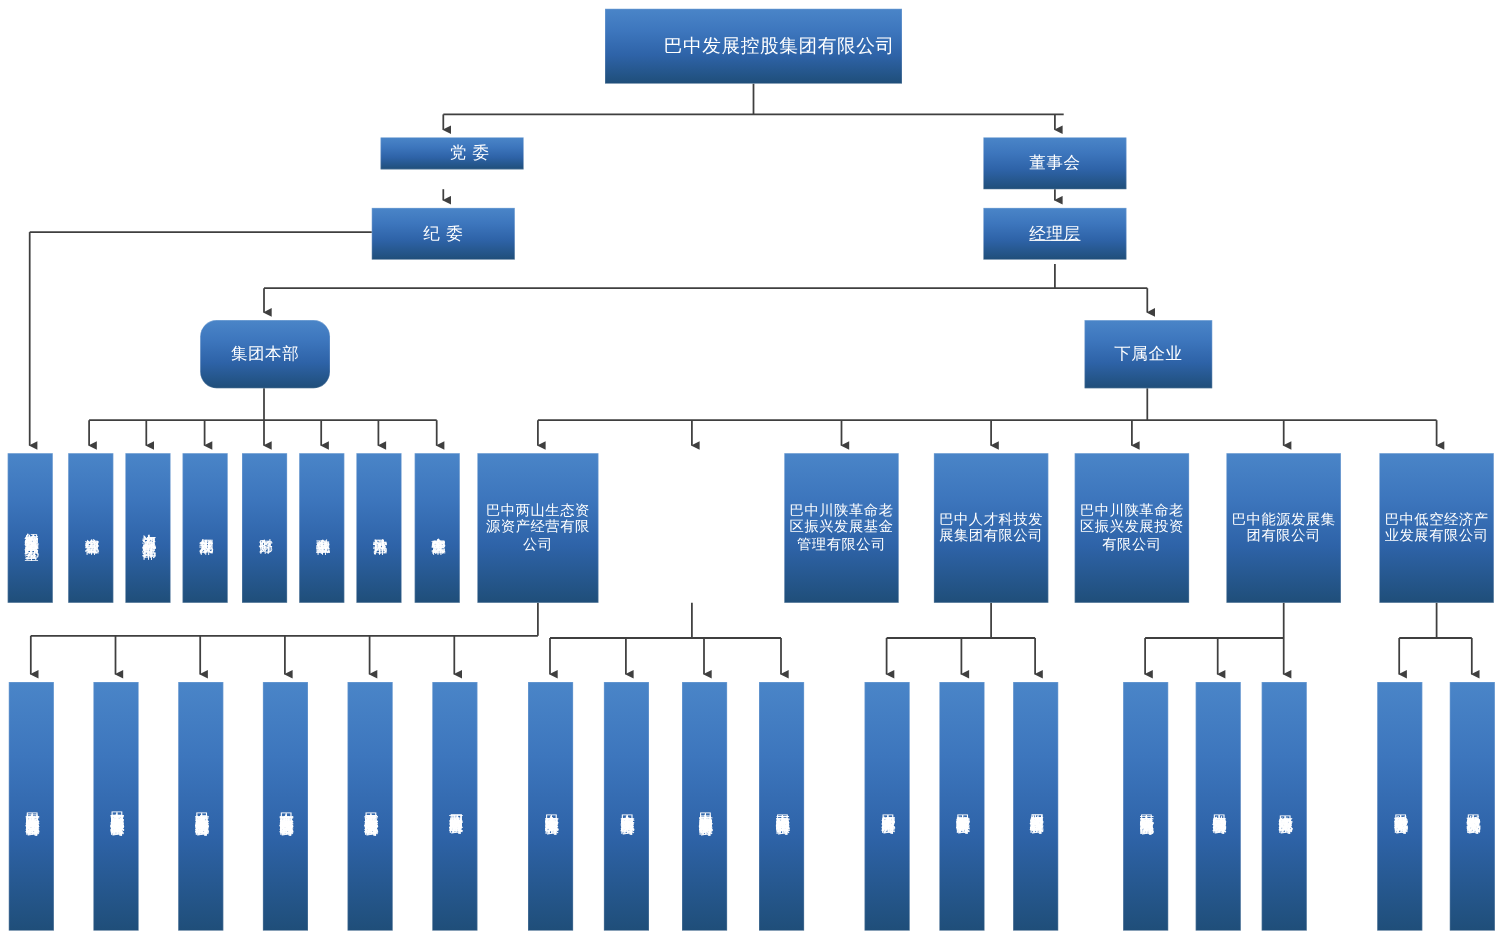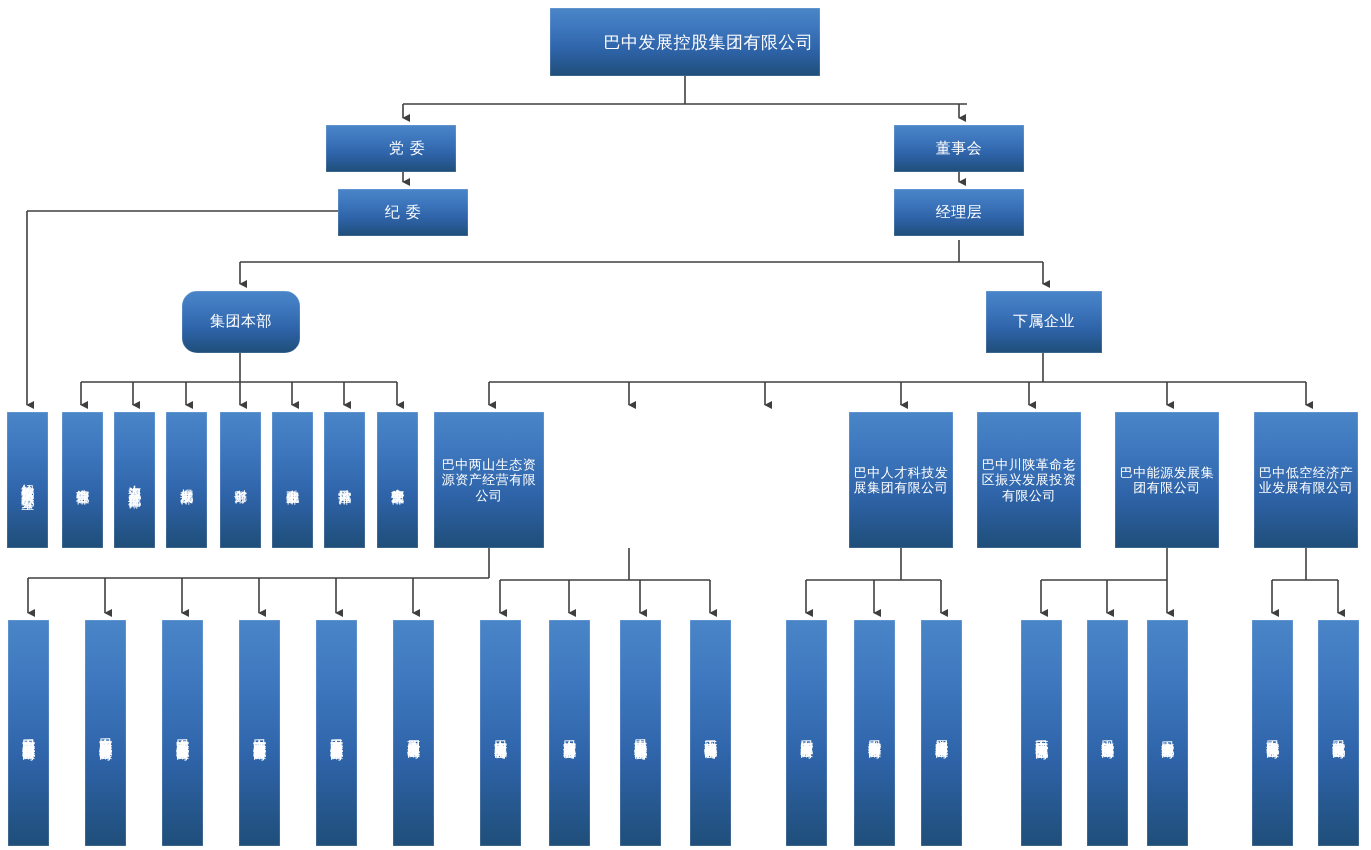--- a/index.html
+++ b/index.html
@@ -104,31 +104,31 @@
       <path d="M1272,580 L1338,580"></path>
       <path d="M1272,580 L1272,613" marker-end="url(#arw)"></path>
       <path d="M1338,580 L1338,613" marker-end="url(#arw)"></path>
     </g>
   </svg>
 
   <div class="node t-root" style="left:550px;top:8px;width:270px;height:68px;padding-left:47px;">
     <span>巴中发展控股集团有限公司</span>
   </div>
 
-  <div class="node t-l2" style="left:326px;top:125px;width:130px;height:47px;padding-left:32px;">
+  <div class="node t-l2" style="left:346px;top:125px;width:130px;height:29px;padding-left:32px;">
     <span>党 委</span>
   </div>
   <div class="node t-l2" style="left:894px;top:125px;width:130px;height:47px;">
     <span>董事会</span>
   </div>
 
   <div class="node t-l2" style="left:338px;top:189px;width:130px;height:47px;">
     <span>纪 委</span>
   </div>
-  <div class="node t-l2" style="left:894px;top:189px;width:130px;height:47px;">
+  <div class="node t-l2" style="left:894px;top:189px;width:130px;height:47px;text-decoration:underline;">
     <span>经理层</span>
   </div>
 
   <div class="node t-l3" style="left:182px;top:291px;width:118px;height:62px;border-radius:15px;">
     <span>集团本部</span>
   </div>
   <div class="node t-l3" style="left:986px;top:291px;width:116px;height:62px;">
     <span>下属企业</span>
   </div>
 
@@ -155,20 +155,23 @@
   <div class="node vert t-dept" style="left:324px;top:412px;width:41px;height:136px;">
     <span>审计风控部</span>
   </div>
   <div class="node vert t-dept" style="left:377px;top:412px;width:41px;height:136px;">
     <span>安全生产管理部</span>
   </div>
 
   <div class="node t-sub" style="left:434px;top:412px;width:110px;height:136px;">
     <span>巴中两山生态资源资产经营有限公司</span>
   </div>
+  <div class="node t-sub" style="left:713px;top:412px;width:104px;height:136px;">
+    <span>巴中川陕革命老区振兴发展基金管理有限公司</span>
+  </div>
   <div class="node t-sub" style="left:849px;top:412px;width:104px;height:136px;">
     <span>巴中人才科技发展集团有限公司</span>
   </div>
   <div class="node t-sub" style="left:977px;top:412px;width:104px;height:136px;">
     <span>巴中川陕革命老区振兴发展投资有限公司</span>
   </div>
   <div class="node t-sub" style="left:1115px;top:412px;width:104px;height:136px;">
     <span>巴中能源发展集团有限公司</span>
   </div>
   <div class="node t-sub" style="left:1254px;top:412px;width:104px;height:136px;">

